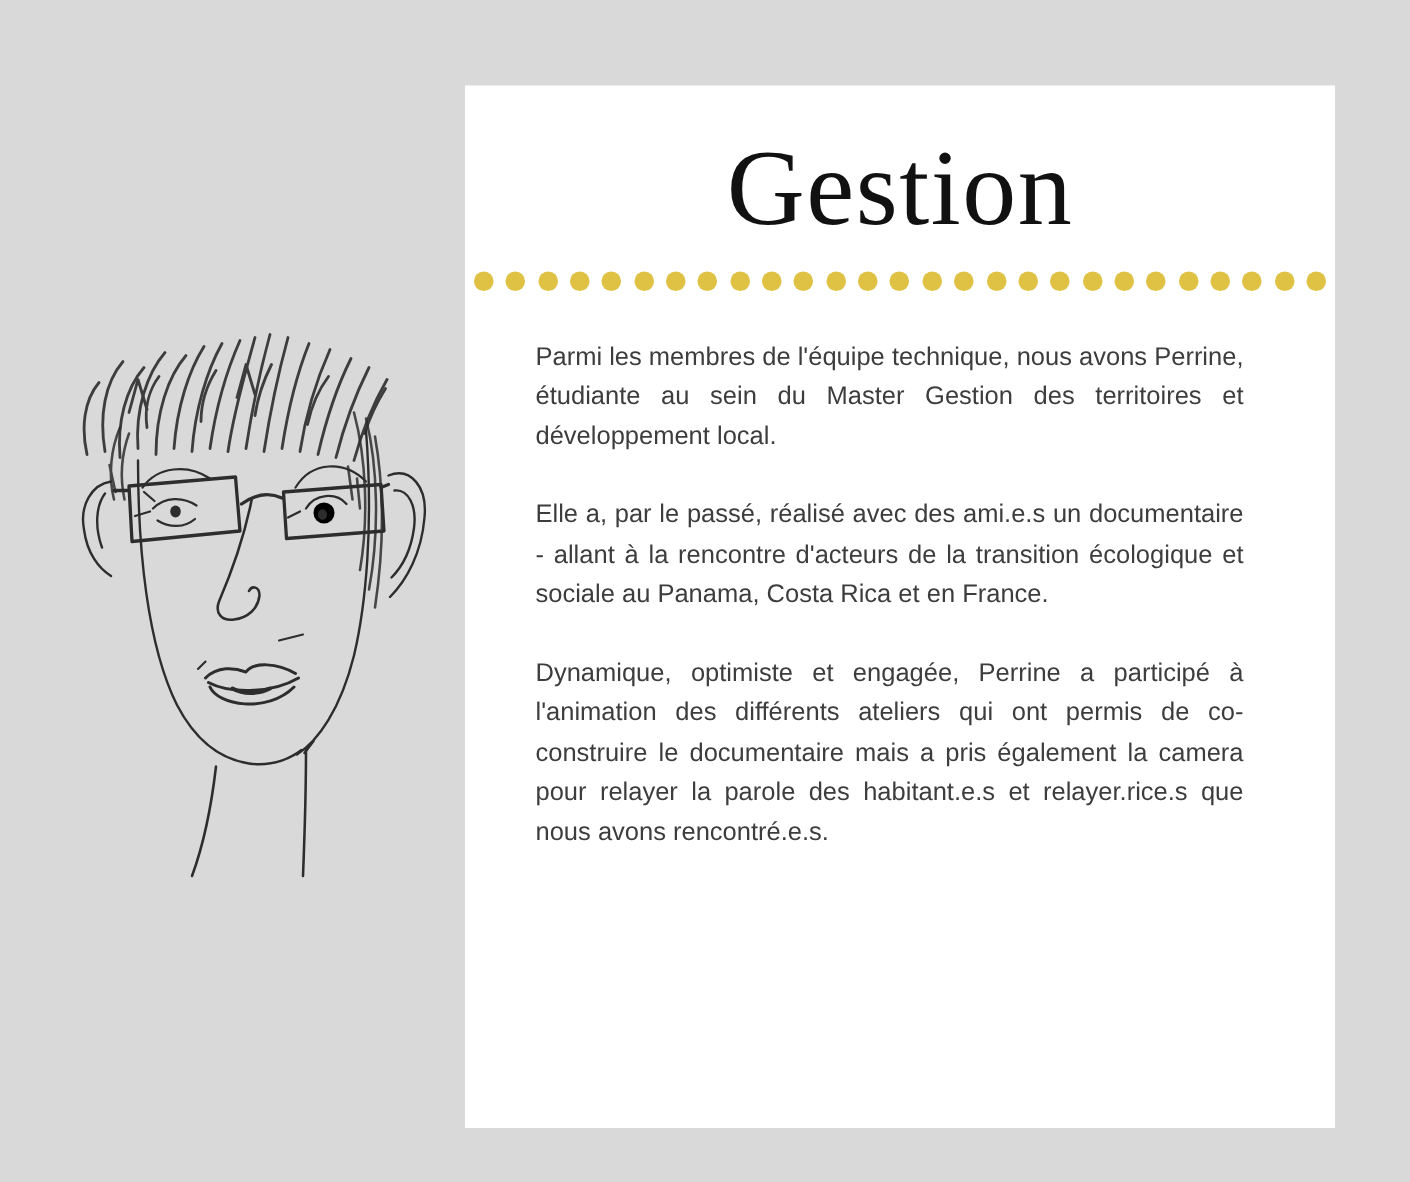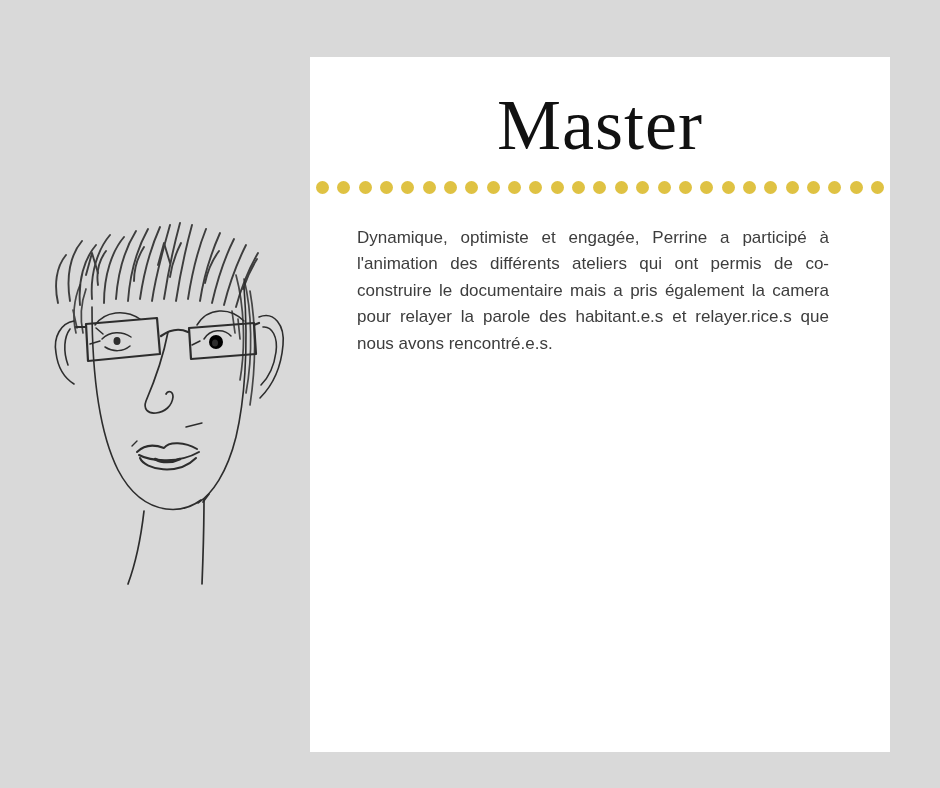--- a/index.html
+++ b/index.html
@@ -129,21 +129,21 @@
 
     <g stroke-width="1.7">
       <path d="M 104,296 C 101,322 95,350 88,369"></path>
       <path d="M 164,284 C 164,314 163,344 162,369"></path>
       <path d="M 163,287 L 169,279"></path>
     </g>
   </svg>
 </div>
 
 <div class="card">
-  <h1 class="title">Master</h1>
+  <h1 class="title">Gestion</h1>
   <div class="dots">
       <span class="dot"></span>
       <span class="dot"></span>
       <span class="dot"></span>
       <span class="dot"></span>
       <span class="dot"></span>
       <span class="dot"></span>
       <span class="dot"></span>
       <span class="dot"></span>
       <span class="dot"></span>
@@ -160,15 +160,17 @@
       <span class="dot"></span>
       <span class="dot"></span>
       <span class="dot"></span>
       <span class="dot"></span>
       <span class="dot"></span>
       <span class="dot"></span>
       <span class="dot"></span>
       <span class="dot"></span>
     </div>
   <div class="text">
+    <p>Parmi les membres de l'équipe technique, nous avons Perrine, étudiante au sein du Master Gestion des territoires et développement local.</p>
+    <p>Elle a, par le passé, réalisé avec des ami.e.s un documentaire - allant à la rencontre d'acteurs de la transition écologique et sociale au Panama, Costa Rica et en France.</p>
     <p>Dynamique, optimiste et engagée, Perrine a participé à l'animation des différents ateliers qui ont permis de co-construire le documentaire mais a pris également la camera pour relayer la parole des habitant.e.s et relayer.rice.s que nous avons rencontré.e.s.</p>
   </div>
 </div>
 
 </body></html>

